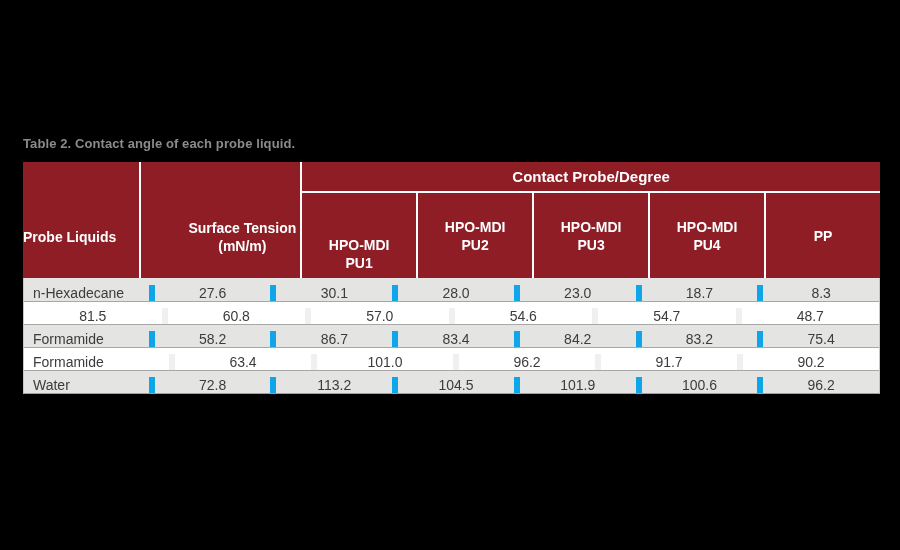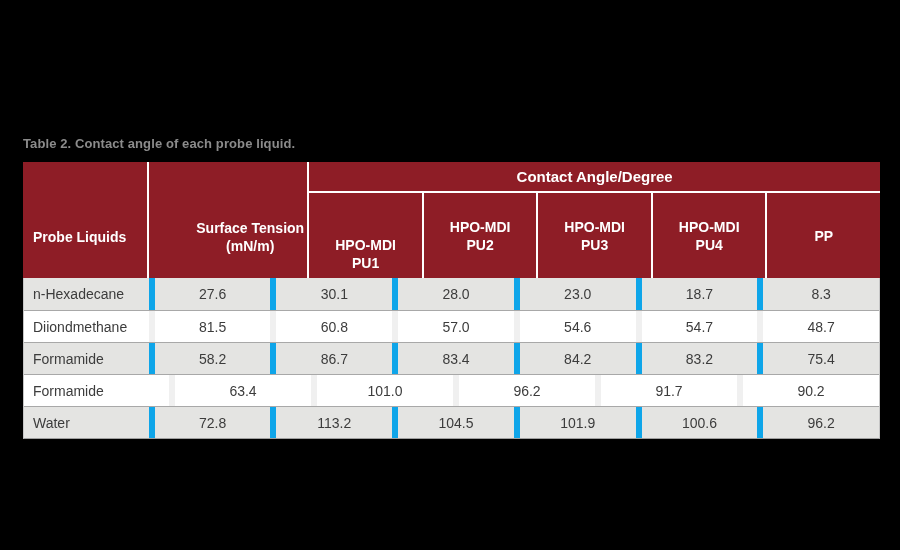--- a/index.html
+++ b/index.html
@@ -28,21 +28,20 @@
   .thead {
     display:flex;
     height:116px;
     background:#8E1D26;
     color:#ffffff;
     font-weight:bold;
   }
   .th-col1 {
     flex:1 1 0;
     display:flex; align-items:center;
-    padding-left:10px;
     font-size:14px;
   }
   .th-col1 .lbl { transform:translateY(17px); }
   .th-col2 {
     flex:1 1 0;
     border-left:2px solid #ffffff;
     display:flex; align-items:center; justify-content:center;
     text-align:center;
     font-size:14px; line-height:18px;
     white-space:pre-line;
@@ -71,21 +70,22 @@
   .subcol + .subcol { border-left:2px solid #ffffff; }
   .subcol.pu1 .lbl { display:inline-block; transform:translateY(18px); }
   
   .tbody {
     border-left:1px solid #C6C6C6;
     border-right:1px solid #C6C6C6;
     border-bottom:1px solid #9F9F9F;
   }
   .trow {
     display:flex;
-    height:32px;
+    height:23px;
+    align-items:flex-end;
   }
   .trow + .trow { border-top:1px solid #A8A8A8; }
   .trow.grey { background:#E4E4E2; }
   .trow.white { background:#FFFFFF; }
   .td {
     flex:1 1 0;
     display:flex; align-items:center; justify-content:center;
     font-size:14px;
     color:#3C3C3C;
   }
@@ -107,21 +107,21 @@
 
     <div class="thead">
       <div class="th-col1">
         <span class="lbl">Probe Liquids</span>
       </div>
       <div class="th-col2">
         <span class="lbl">Surface Tension
 (mN/m)</span>
       </div>
       <div class="th-group">
-        <div class="group-title">Contact Angle/Degree</div>
+        <div class="group-title">Contact Probe/Degree</div>
         <div class="group-line"></div>
         <div class="subcols">
           <div class="subcol pu1">
             <span class="lbl">HPO-MDI
 PU1</span>
           </div>
           <div class="subcol">
             <span class="lbl">HPO-MDI
 PU2</span>
           </div>
@@ -146,21 +146,20 @@
         <div class="td liquid">n-Hexadecane</div>
         <div class="td">27.6</div>
         <div class="td">30.1</div>
         <div class="td">28.0</div>
         <div class="td">23.0</div>
         <div class="td">18.7</div>
         <div class="td">8.3</div>
       </div>
 
       <div class="trow white">
-        <div class="td liquid">Diiondmethane</div>
         <div class="td">81.5</div>
         <div class="td">60.8</div>
         <div class="td">57.0</div>
         <div class="td">54.6</div>
         <div class="td">54.7</div>
         <div class="td">48.7</div>
       </div>
 
       <div class="trow grey">
         <div class="td liquid">Formamide</div>

